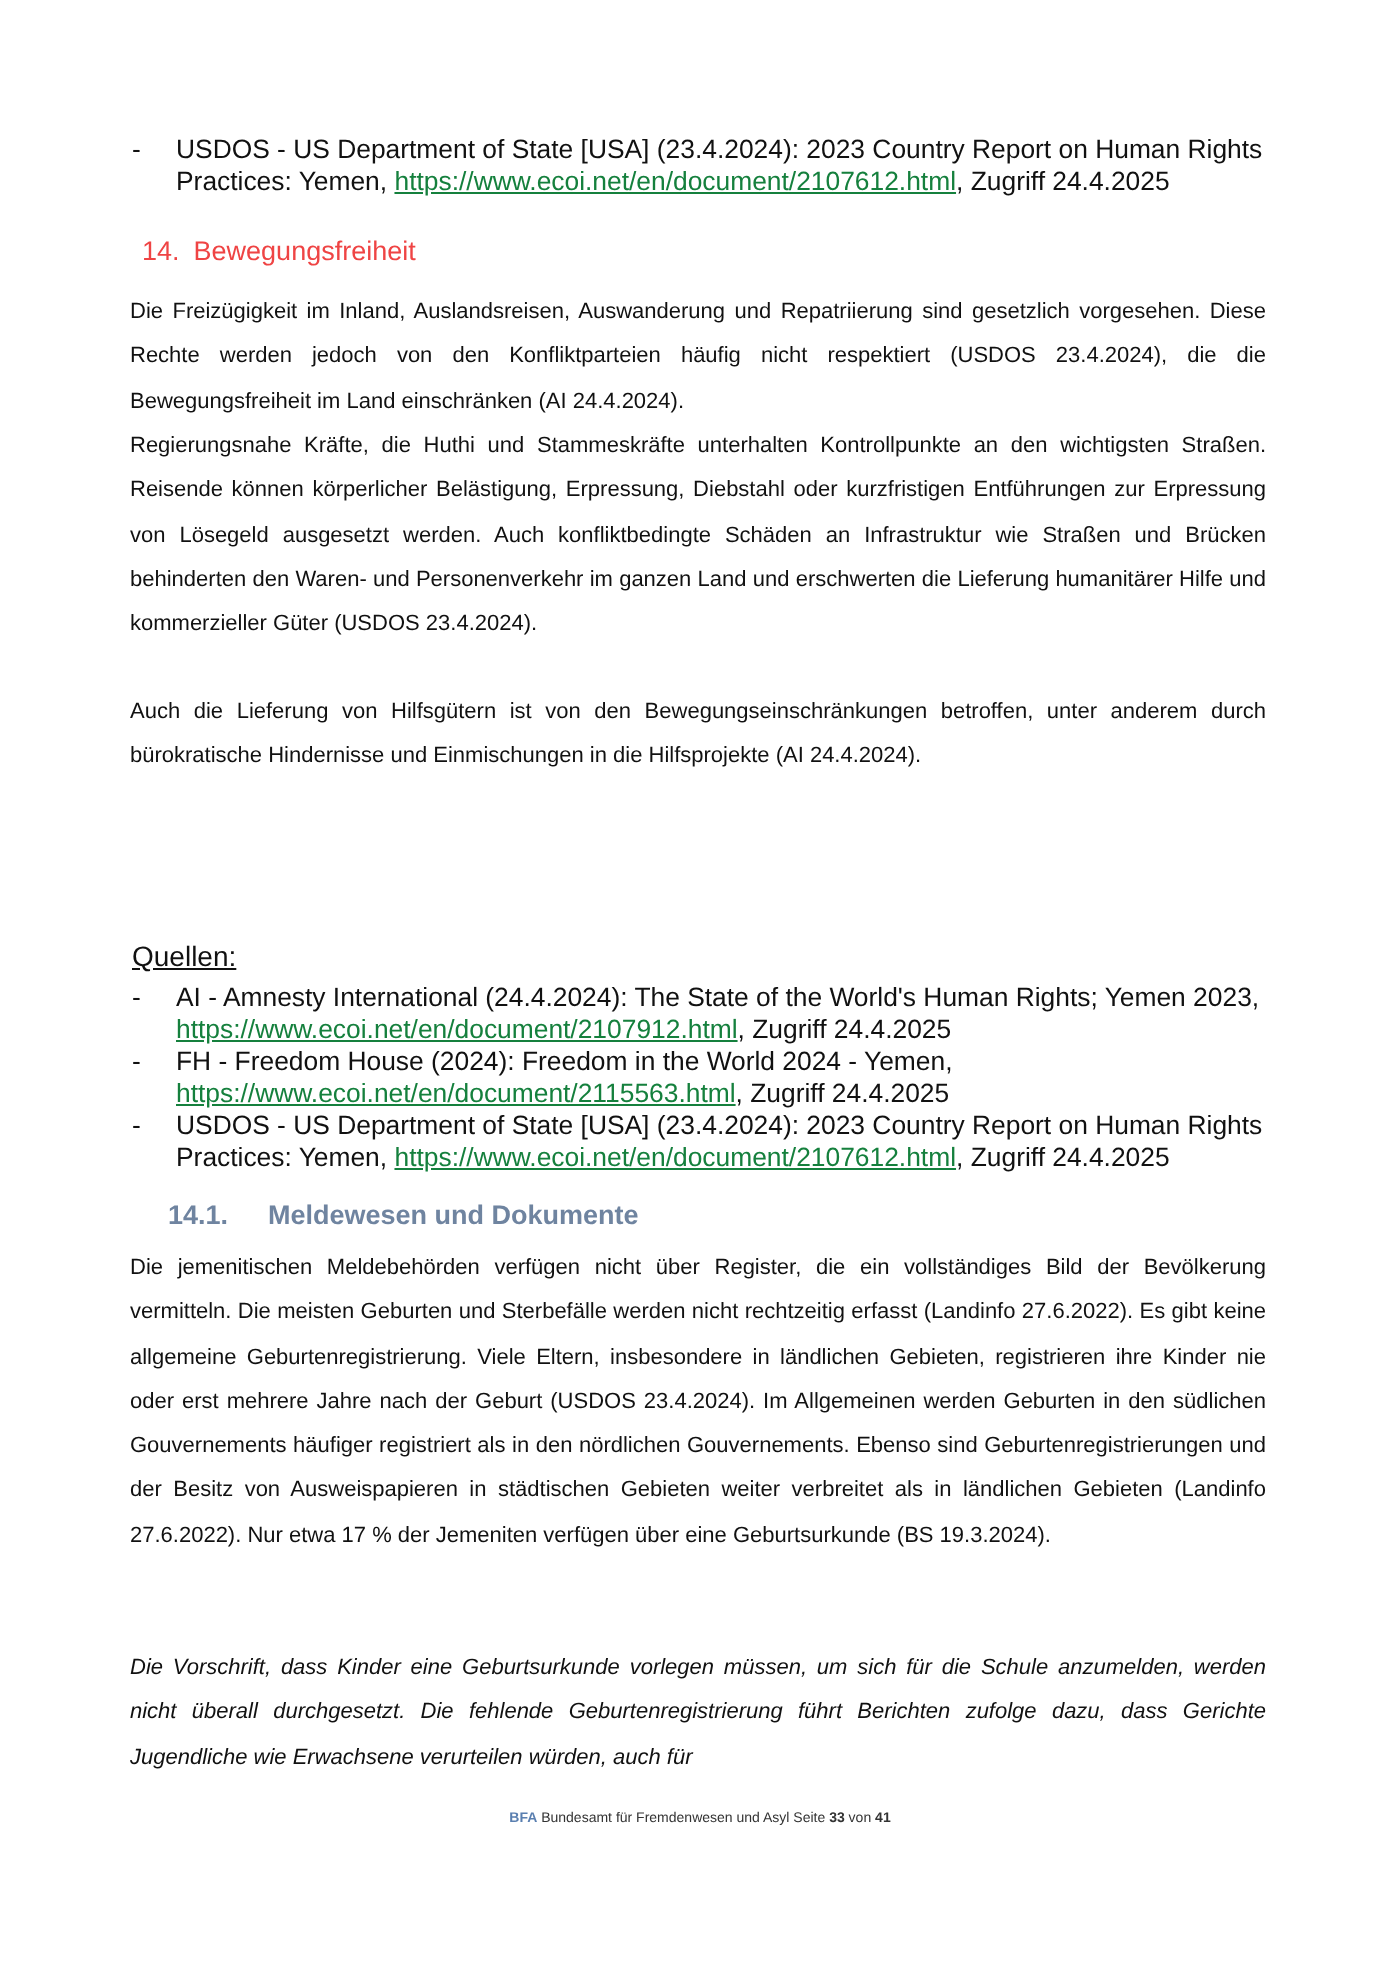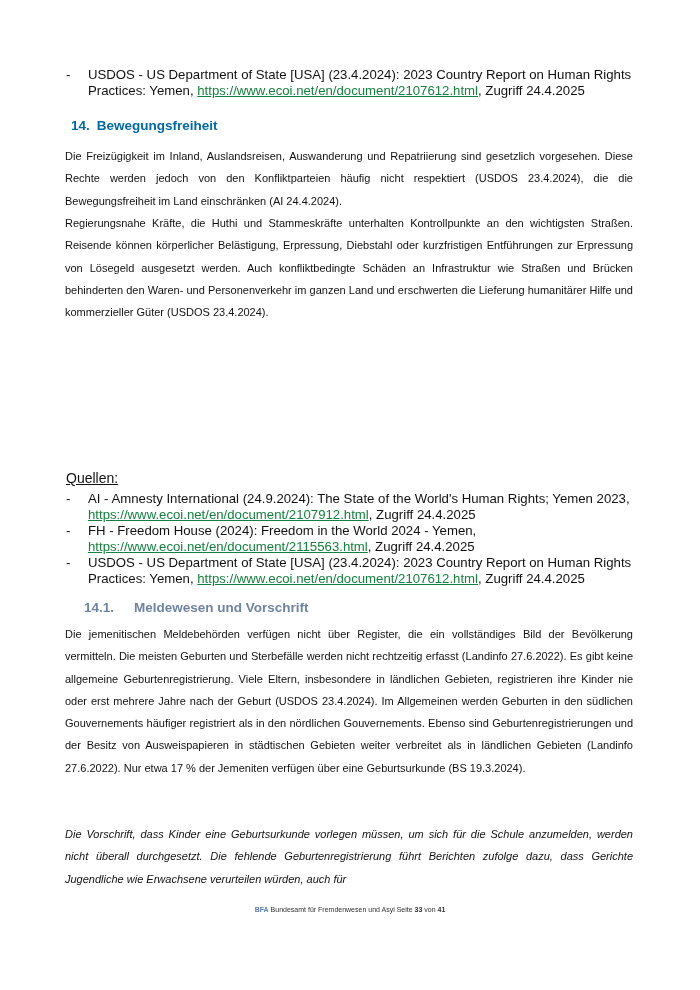--- a/index.html
+++ b/index.html
@@ -7,21 +7,21 @@
       width: 700px; height: 990px; position: relative; overflow: hidden;
       font-family: "Liberation Sans", sans-serif; color: #111111;
     }
     .page { position: absolute; left: 0; top: 0; width: 700px; height: 990px; }
     .src-list { position: absolute; left: 66px; width: 580px; margin: 0; padding: 0; list-style: none; }
     .src-item { position: relative; padding-left: 22px; font-size: 13.2px; line-height: 16px; margin: 0; }
     .src-item .dash { position: absolute; left: 0; top: 0; }
     a.link { color: #15803d; text-decoration: underline; }
     .h1 {
       position: absolute; left: 71px; top: 118px;
-      font-size: 13.5px; font-weight: bold; color: #0369a1;
+      font-size: 13.5px; font-weight: normal; color: #ef4444;
     }
     .h1 .num { margin-right: 7px; }
     .h2 {
       position: absolute; left: 84px; top: 600px;
       font-size: 13.5px; font-weight: bold; color: #6f84a0;
     }
     .h2 .num { display: inline-block; width: 50px; }
     .para {
       position: absolute; left: 65px; width: 568px;
       font-size: 11px; line-height: 22.3px; text-align: justify; margin: 0;
@@ -49,40 +49,41 @@
       <span>USDOS - US Department of State [USA] (23.4.2024): 2023 Country Report on Human Rights Practices: Yemen, </span><a class="link" href="#">https://www.ecoi.net/en/document/2107612.html</a><span>, Zugriff 24.4.2025</span>
     </li>
   </ul>
 
   <div class="h1">
     <span class="num">14.</span><span>Bewegungsfreiheit</span>
   </div>
 
   <p class="para" style="top:145px;">Die Freizügigkeit im Inland, Auslandsreisen, Auswanderung und Repatriierung sind gesetzlich vorgesehen. Diese Rechte werden jedoch von den Konfliktparteien häufig nicht respektiert (USDOS 23.4.2024), die die Bewegungsfreiheit im Land einschränken (AI 24.4.2024).</p>
   <p class="para" style="top:212px;">Regierungsnahe Kräfte, die Huthi und Stammeskräfte unterhalten Kontrollpunkte an den wichtigsten Straßen. Reisende können körperlicher Belästigung, Erpressung, Diebstahl oder kurzfristigen Entführungen zur Erpressung von Lösegeld ausgesetzt werden. Auch konfliktbedingte Schäden an Infrastruktur wie Straßen und Brücken behinderten den Waren- und Personenverkehr im ganzen Land und erschwerten die Lieferung humanitärer Hilfe und kommerzieller Güter (USDOS 23.4.2024).</p>
+  <p class="para" style="top:345px;">Auch die Lieferung von Hilfsgütern ist von den Bewegungseinschränkungen betroffen, unter anderem durch bürokratische Hindernisse und Einmischungen in die Hilfsprojekte (AI 24.4.2024).</p>
 
   <p class="sources-label">Quellen:</p>
 
   <ul class="src-list" style="top:491px;">
     <li class="src-item">
       <span class="dash">-</span>
-      <span>AI - Amnesty International (24.9.2024): The State of the World's Human Rights; Yemen 2023, </span><a class="link" href="#">https://www.ecoi.net/en/document/2107912.html</a><span>, Zugriff 24.4.2025</span>
+      <span>AI - Amnesty International (24.4.2024): The State of the World's Human Rights; Yemen 2023, </span><a class="link" href="#">https://www.ecoi.net/en/document/2107912.html</a><span>, Zugriff 24.4.2025</span>
     </li>
     <li class="src-item">
       <span class="dash">-</span>
       <span>FH - Freedom House (2024): Freedom in the World 2024 - Yemen, </span><a class="link" href="#">https://www.ecoi.net/en/document/2115563.html</a><span>, Zugriff 24.4.2025</span>
     </li>
     <li class="src-item">
       <span class="dash">-</span>
       <span>USDOS - US Department of State [USA] (23.4.2024): 2023 Country Report on Human Rights Practices: Yemen, </span><a class="link" href="#">https://www.ecoi.net/en/document/2107612.html</a><span>, Zugriff 24.4.2025</span>
     </li>
   </ul>
 
   <div class="h2">
-    <span class="num">14.1.</span><span>Meldewesen und Vorschrift</span>
+    <span class="num">14.1.</span><span>Meldewesen und Dokumente</span>
   </div>
 
   <p class="para" style="top:623px;">Die jemenitischen Meldebehörden verfügen nicht über Register, die ein vollständiges Bild der Bevölkerung vermitteln. Die meisten Geburten und Sterbefälle werden nicht rechtzeitig erfasst (Landinfo 27.6.2022). Es gibt keine allgemeine Geburtenregistrierung. Viele Eltern, insbesondere in ländlichen Gebieten, registrieren ihre Kinder nie oder erst mehrere Jahre nach der Geburt (USDOS 23.4.2024). Im Allgemeinen werden Geburten in den südlichen Gouvernements häufiger registriert als in den nördlichen Gouvernements. Ebenso sind Geburtenregistrierungen und der Besitz von Ausweispapieren in städtischen Gebieten weiter verbreitet als in ländlichen Gebieten (Landinfo 27.6.2022). Nur etwa 17 % der Jemeniten verfügen über eine Geburtsurkunde (BS 19.3.2024).</p>
   <p class="para" style="top:823px;font-style:italic;">Die Vorschrift, dass Kinder eine Geburtsurkunde vorlegen müssen, um sich für die Schule anzumelden, werden nicht überall durchgesetzt. Die fehlende Geburtenregistrierung führt Berichten zufolge dazu, dass Gerichte Jugendliche wie Erwachsene verurteilen würden, auch für</p>
 
   <div class="footer">
     <span class="logo">BFA</span><span> Bundesamt für Fremdenwesen und Asyl Seite </span><b>33</b><span> von </span><b>41</b>
   </div>
 </div>
 

